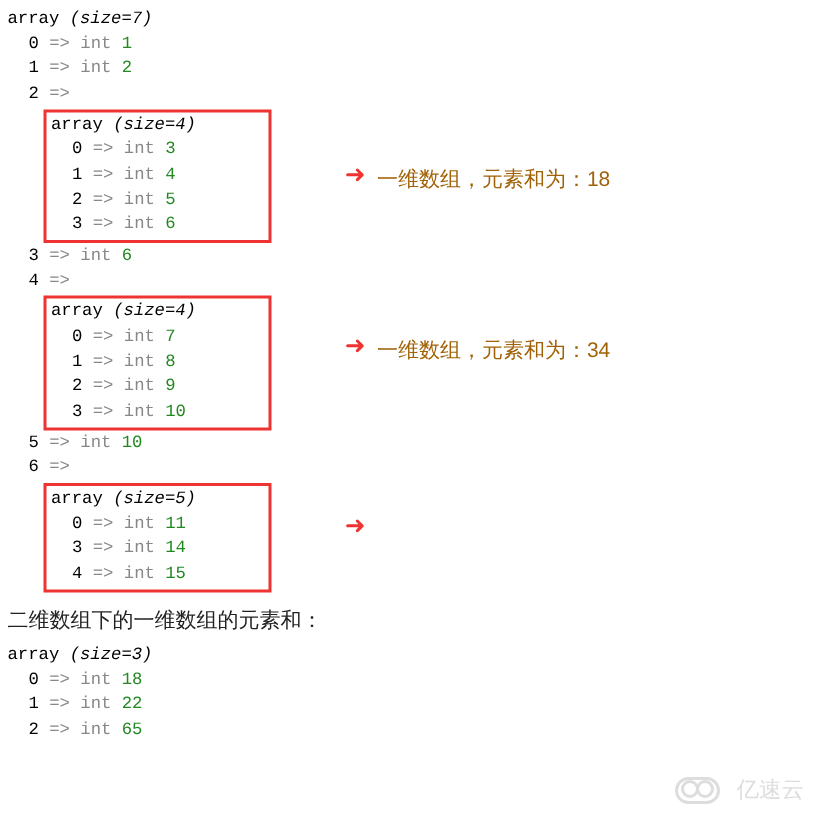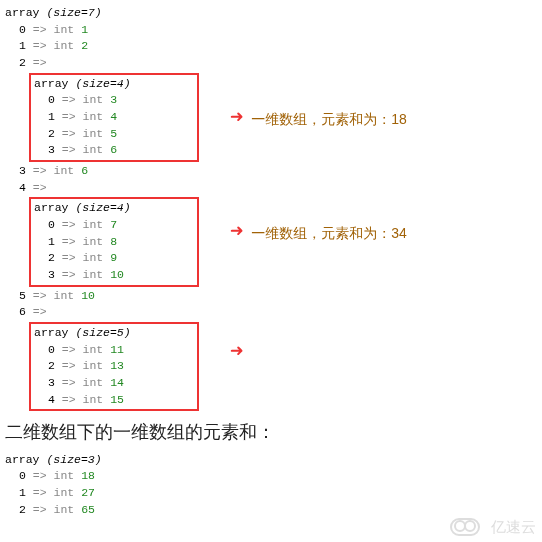--- a/index.html
+++ b/index.html
@@ -18,21 +18,21 @@
   }
   .kw { font-weight: normal; }
   .size { font-style: italic; color: #000; }
   .arrow { color: #888; }
   .type { color: #888; }
   .val { color: #228822; }
   .indent1 { padding-left: 14px; }
   .box {
     border: 2px solid #e33;
     margin: 1px 0 1px 24px;
-    width: 170px;
+    width: 152px;
     padding: 1px 3px 1px 3px;
     box-sizing: border-box;
   }
   .box .row { padding-left: 14px; }
   .annot {
     position: absolute;
     display: flex;
     align-items: center;
     gap: 8px;
   }
@@ -41,21 +41,21 @@
     font-size: 22px;
     line-height: 1;
   }
   .annot .text {
     color: #a16207;
     font-family: "Microsoft YaHei", sans-serif;
     font-size: 14px;
   }
   .sect-title {
     font-family: "Microsoft YaHei", sans-serif;
-    font-size: 18px;
+    font-size: 14px;
     color: #222;
     margin: 8px 0 6px 0;
   }
   .watermark {
     position: absolute;
     right: 6px;
     bottom: 4px;
     color: #ddd;
     font-family: "Microsoft YaHei", sans-serif;
     font-size: 15px;
@@ -111,21 +111,20 @@
   <div class="row"><span>2</span> <span class="arrow">=&gt;</span> <span class="type">int</span> <span class="val">9</span></div>
   <div class="row"><span>3</span> <span class="arrow">=&gt;</span> <span class="type">int</span> <span class="val">10</span></div>
 </div>
 
 <div class="indent1"><span>5</span> <span class="arrow">=&gt;</span> <span class="type">int</span> <span class="val">10</span></div>
 <div class="indent1"><span>6</span> <span class="arrow">=&gt;</span></div>
 
 <div class="box">
   <div><span class="kw">array</span> <span class="size">(size=5)</span></div>
   <div class="row"><span>0</span> <span class="arrow">=&gt;</span> <span class="type">int</span> <span class="val">11</span></div>
-  <div class="row"><span>2</span> <span class="arrow">=&gt;</span> <span class="type">int</span> <span class="val">13</span></div>
   <div class="row"><span>3</span> <span class="arrow">=&gt;</span> <span class="type">int</span> <span class="val">14</span></div>
   <div class="row"><span>4</span> <span class="arrow">=&gt;</span> <span class="type">int</span> <span class="val">15</span></div>
 </div>
 
 <div class="annot" style="top:108px;left:230px;">
   <span class="arrow-shape">➜</span>
   <span class="text">一维数组，元素和为：18</span>
 </div>
 <div class="annot" style="top:222px;left:230px;">
   <span class="arrow-shape">➜</span>
@@ -135,19 +134,19 @@
   <span class="arrow-shape">➜</span>
 </div>
 
 <div class="sect-title">二维数组下的一维数组的元素和：</div>
 
 <div>
   <span class="kw">array</span>
   <span class="size">(size=3)</span>
 </div>
 <div class="indent1"><span>0</span> <span class="arrow">=&gt;</span> <span class="type">int</span> <span class="val">18</span></div>
-<div class="indent1"><span>1</span> <span class="arrow">=&gt;</span> <span class="type">int</span> <span class="val">27</span></div>
+<div class="indent1"><span>1</span> <span class="arrow">=&gt;</span> <span class="type">int</span> <span class="val">22</span></div>
 <div class="indent1"><span>2</span> <span class="arrow">=&gt;</span> <span class="type">int</span> <span class="val">65</span></div>
 
 <div class="watermark">
   <span class="wicon"></span>
   <span>亿速云</span>
 </div>
 
 </body></html>

